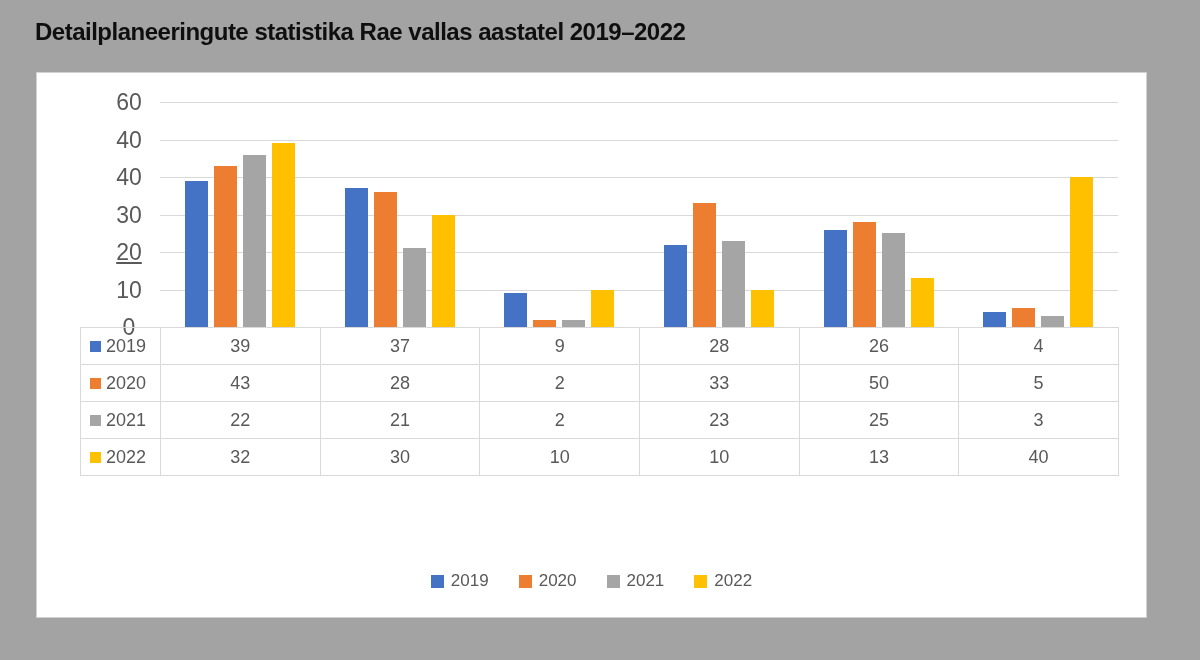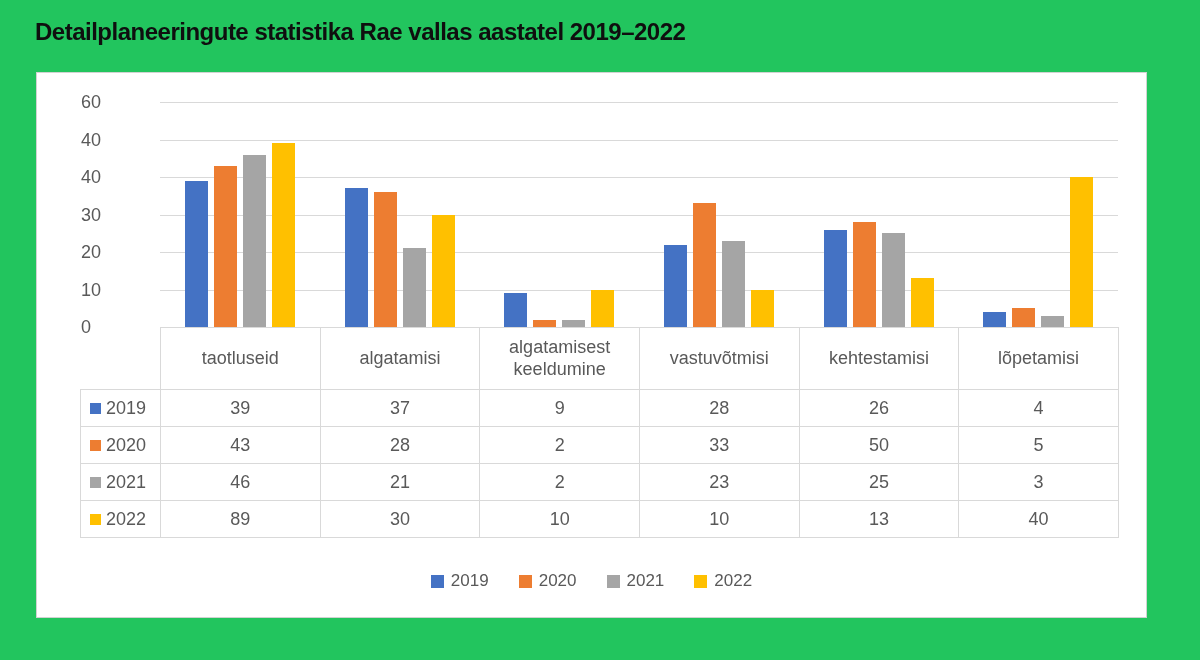--- a/index.html
+++ b/index.html
@@ -4,21 +4,21 @@
 <style>
   html, body {
     margin: 0;
     padding: 0;
     background: #ffffff;
     width: 1200px;
     height: 660px;
     overflow: hidden;
     font-family: "Liberation Sans", "DejaVu Sans", sans-serif;
   }
-  .page { position: relative; width: 1200px; height: 660px; background:#22c55e; }
+  .page { position: relative; width: 1200px; height: 660px; background:#a3a3a3; }
 
   .chart-title {
     position: absolute;
     left: 35px; top: 18px;
     font-size: 24px;
     font-weight: 700;
     color: #0f0f0f;
     letter-spacing: -0.5px;
   }
 
@@ -43,23 +43,23 @@
     background: #d9d9d9;
   }
   .bar {
     position: absolute;
     bottom: 0;
     width: 23px;
   }
   .y-tick-label {
     position: absolute;
     width: 50px;
-    left: 44px;
-    text-align: left;
-    font-size: 18px;
+    left: 67px;
+    text-align: center;
+    font-size: 23px;
     color: #595959;
     height: 22px;
     line-height: 22px;
   }
 
   
   .data-table {
     position: absolute;
     left: 43px; top: 254px;
     width: 1038px;
@@ -145,77 +145,68 @@
         <div class="bar" style="left: 271.5px; height: 112.5px; background: rgb(255, 192, 0);"></div>
         <div class="bar" style="left: 431.167px; height: 37.5px; background: rgb(255, 192, 0);"></div>
         <div class="bar" style="left: 590.833px; height: 37.5px; background: rgb(255, 192, 0);"></div>
         <div class="bar" style="left: 750.5px; height: 48.75px; background: rgb(255, 192, 0);"></div>
         <div class="bar" style="left: 910.167px; height: 150px; background: rgb(255, 192, 0);"></div>
       </div>
 
     <div id="y-axis">
         <div class="y-tick-label" style="top: 243px;">0</div>
         <div class="y-tick-label" style="top: 205.5px;">10</div>
-        <div class="y-tick-label" style="top: 168px;">20</div>
+        <div class="y-tick-label" style="top: 168px; text-decoration: underline;">20</div>
         <div class="y-tick-label" style="top: 130.5px;">30</div>
         <div class="y-tick-label" style="top: 93px;">40</div>
         <div class="y-tick-label" style="top: 55.5px;">40</div>
         <div class="y-tick-label" style="top: 18px;">60</div>
       </div>
 
     <table class="data-table">
       <colgroup id="table-cols">
           <col style="width: 80px;">
           <col style="width: 159.667px;">
           <col style="width: 159.667px;">
           <col style="width: 159.667px;">
           <col style="width: 159.667px;">
           <col style="width: 159.667px;">
           <col style="width: 159.667px;">
         </colgroup>
       <tbody id="table-body">
-          <tr class="header-row">
-            <td class="corner-blank"></td>
-            <td>taotluseid</td>
-            <td>algatamisi</td>
-            <td>algatamisest keeldumine</td>
-            <td>vastuvõtmisi</td>
-            <td>kehtestamisi</td>
-            <td>lõpetamisi</td>
-          </tr>
           <tr class="data-row">
             <td class="row-header-cell"><span class="swatch" style="background: rgb(68, 114, 196);"></span><span>2019</span></td>
             <td>39</td>
             <td>37</td>
             <td>9</td>
             <td>28</td>
             <td>26</td>
             <td>4</td>
           </tr>
           <tr class="data-row">
             <td class="row-header-cell"><span class="swatch" style="background: rgb(237, 125, 49);"></span><span>2020</span></td>
             <td>43</td>
             <td>28</td>
             <td>2</td>
             <td>33</td>
             <td>50</td>
             <td>5</td>
           </tr>
           <tr class="data-row">
             <td class="row-header-cell"><span class="swatch" style="background: rgb(165, 165, 165);"></span><span>2021</span></td>
-            <td>46</td>
+            <td>22</td>
             <td>21</td>
             <td>2</td>
             <td>23</td>
             <td>25</td>
             <td>3</td>
           </tr>
           <tr class="data-row">
             <td class="row-header-cell"><span class="swatch" style="background: rgb(255, 192, 0);"></span><span>2022</span></td>
-            <td>89</td>
+            <td>32</td>
             <td>30</td>
             <td>10</td>
             <td>10</td>
             <td>13</td>
             <td>40</td>
           </tr>
         </tbody>
     </table>
 
     <div class="legend" id="legend">

